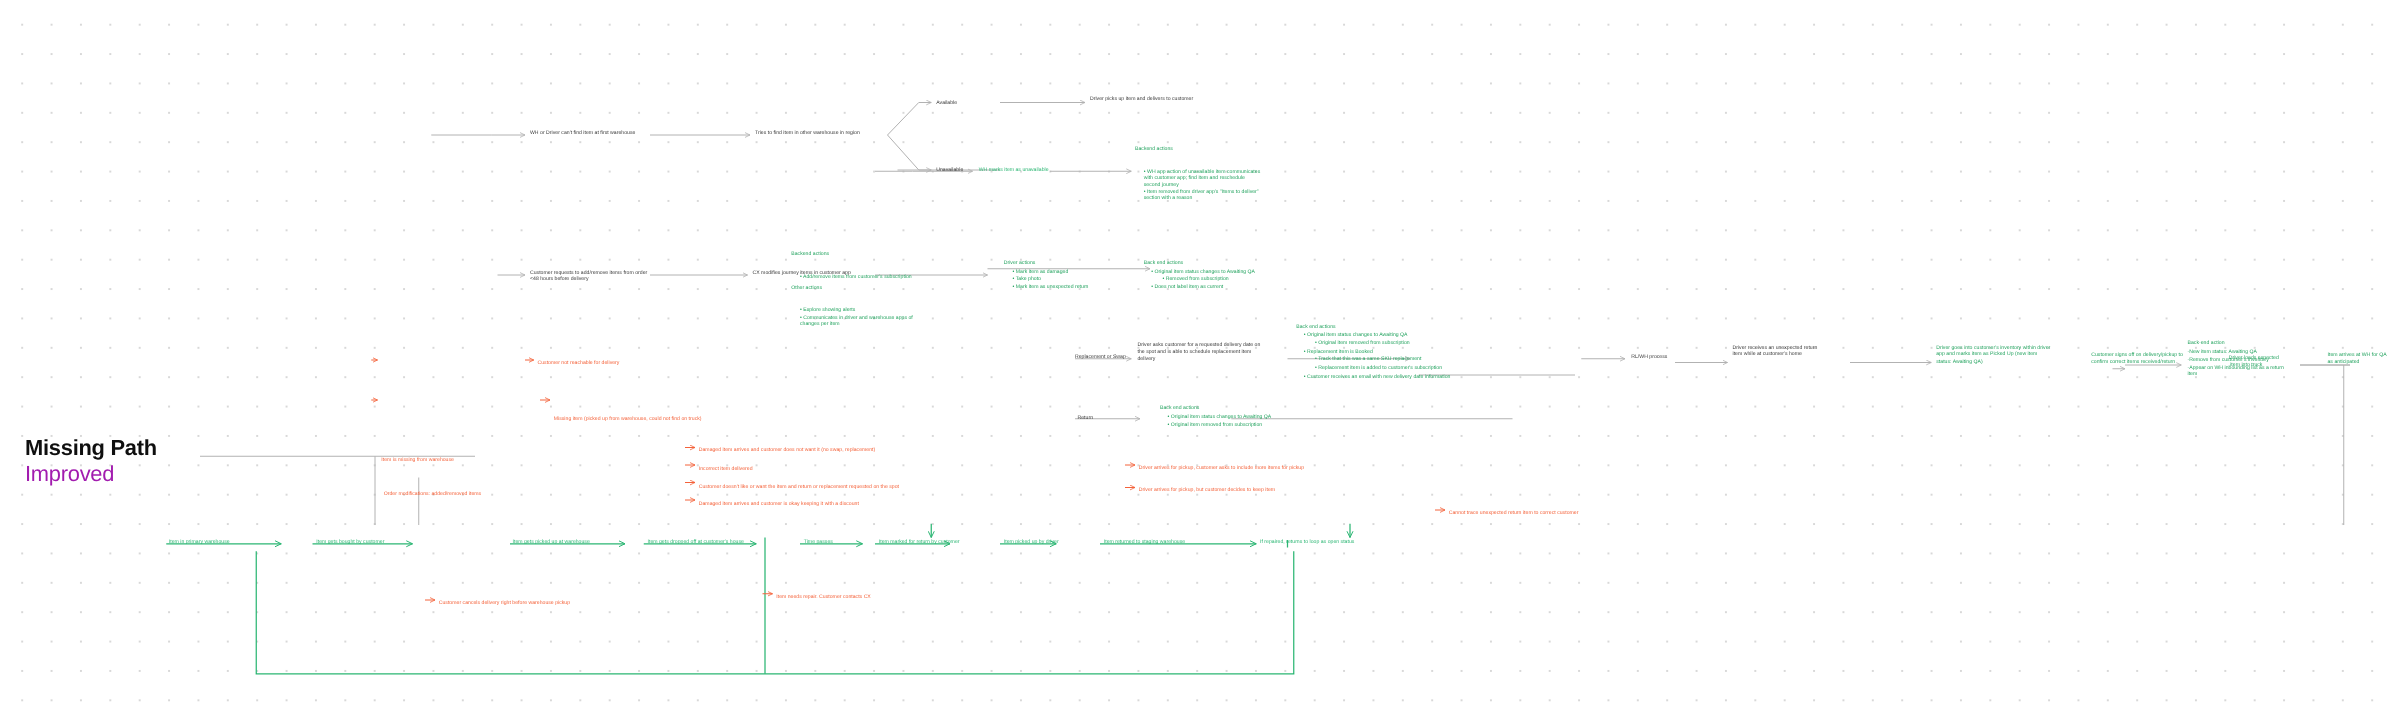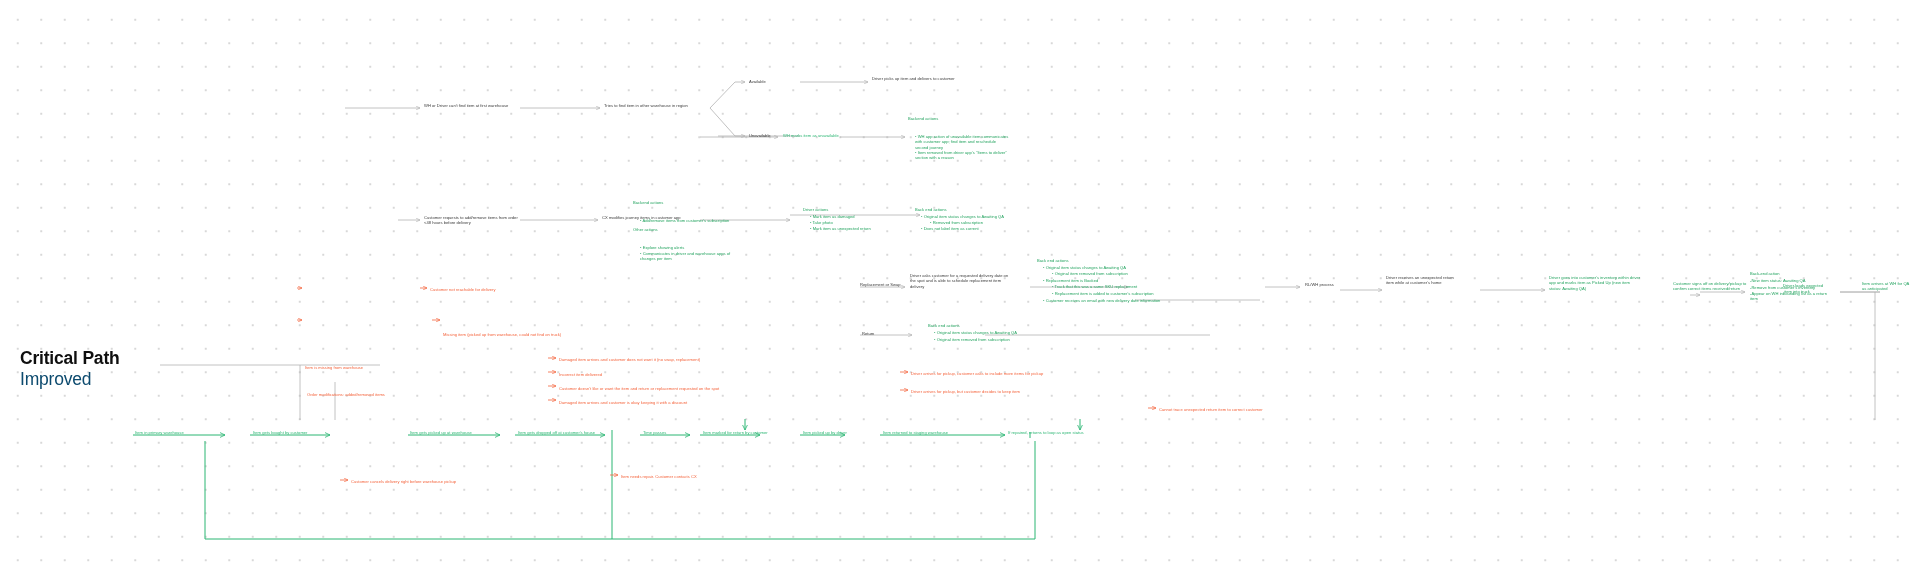--- a/index.html
+++ b/index.html
@@ -33,30 +33,30 @@
   .lbl.w{white-space:pre-wrap;}
   .title{
     position:absolute;
     left:20px;top:348px;
     font-size:17.5px;
     line-height:21px;
     font-weight:bold;
     color:#0f0f0f;
     letter-spacing:-0.2px;
   }
-  .title .sub{font-weight:normal;display:block;color:#0c4a6e;}
+  .title .sub{font-weight:normal;display:block;color:#a21caf;}
   .bullet{display:block;}
 </style>
 </head>
 <body>
 
 <div id="canvas"></div>
 
 <div class="title">
-  <span>Critical Path</span>
+  <span>Missing Path</span>
   <span class="sub">Improved</span>
 </div>
 
 <svg id="flow" width="1920" height="570" viewBox="0 0 1920 570">
   <defs>
     <marker id="ag" markerWidth="6" markerHeight="6" refX="5" refY="3" orient="auto">
       <path d="M0,0.6 L5,3 L0,5.4" fill="none" stroke="#2bb673" stroke-width="0.8"></path>
     </marker>
     <marker id="ao" markerWidth="6" markerHeight="6" refX="5" refY="3" orient="auto">
       <path d="M0,0.6 L5,3 L0,5.4" fill="none" stroke="#f4623a" stroke-width="0.8"></path>

